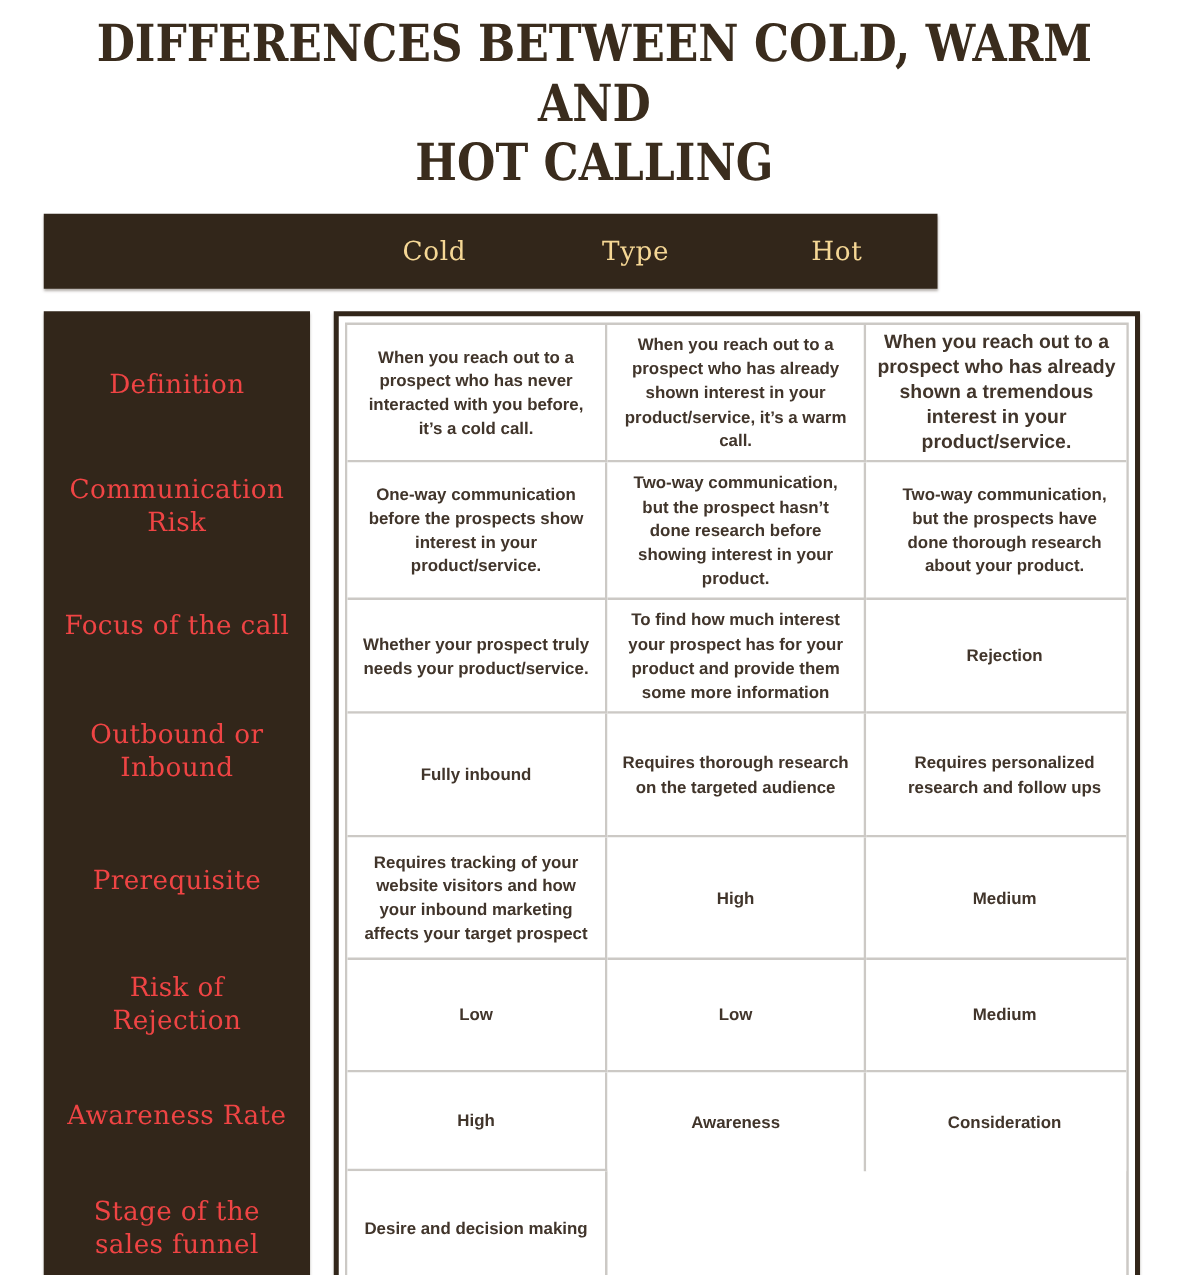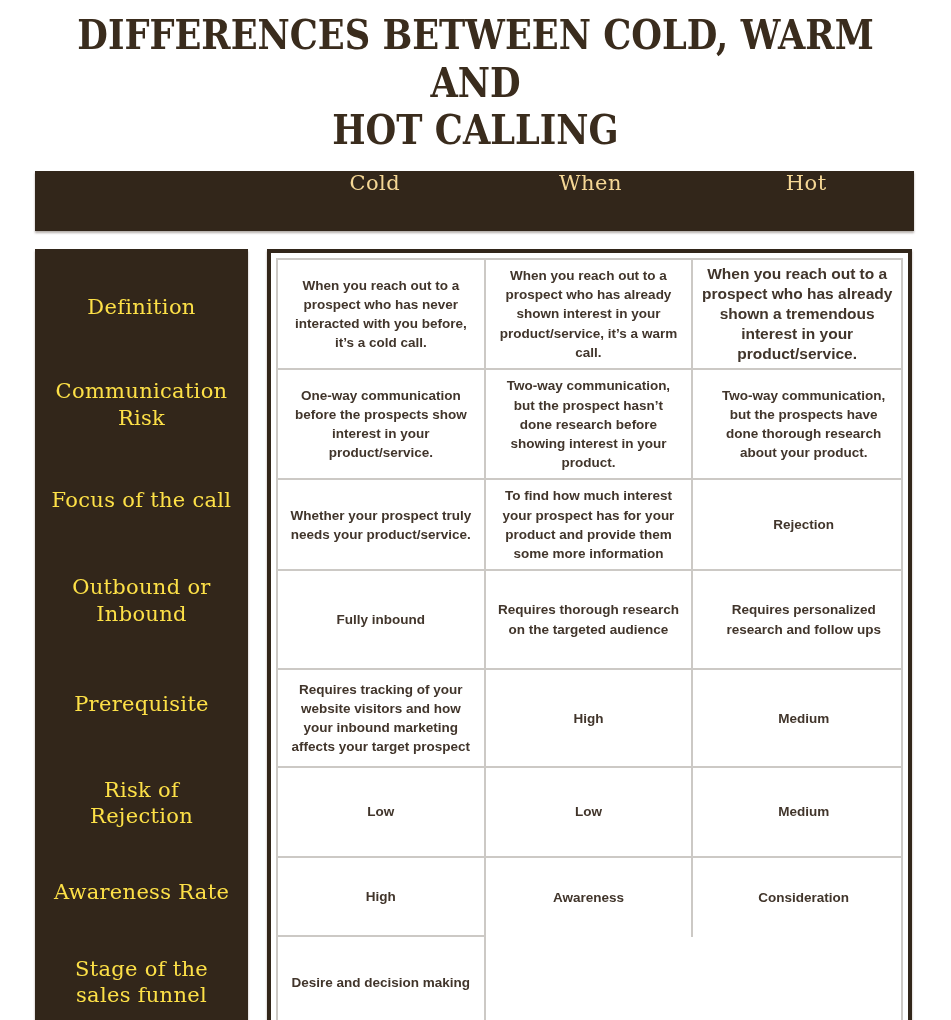--- a/index.html
+++ b/index.html
@@ -26,24 +26,25 @@
     color: #3a2c1d;
     transform: scaleX(0.86);
     transform-origin: 50% 0;
     letter-spacing: 0px;
   }
   .title span { display: block; }
 
   
   .bar {
     margin: 16px 0 0 35px;
-    width: 879px;
+    width: 715px;
     height: 60px;
     background: #32261a;
     display: flex;
+    align-items: center;
     box-shadow: 0 2px 2px rgba(90, 80, 70, 0.45);
   }
   .bar-spacer { width: 232px; flex: none; }
   .bar-col {
     flex: 1;
     text-align: center;
     font-family: "DejaVu Serif", "Liberation Serif", serif;
     font-size: 21px;
     letter-spacing: 0.5px;
     color: #f5d795;
@@ -70,21 +71,21 @@
   .side-label {
     display: flex;
     align-items: center;
     justify-content: center;
     text-align: center;
     padding: 0 16px;
     font-family: "DejaVu Serif", "Liberation Serif", serif;
     font-size: 21px;
     line-height: 1.25;
     letter-spacing: 0.3px;
-    color: #fde047;
+    color: #ef4444;
   }
 
   .table-frame {
     width: 645px;
     height: 790px;
     box-sizing: border-box;
     flex: none;
     background: #ffffff;
     border: 4px solid #32261a;
     padding: 5px;
@@ -128,21 +129,21 @@
 <div class="page">
 
   <h1 class="title">
     <span>DIFFERENCES BETWEEN COLD, WARM AND</span>
     <span>HOT CALLING</span>
   </h1>
 
   <div class="bar">
     <div class="bar-spacer"></div>
     <div class="bar-col">Cold</div>
-    <div class="bar-col">When</div>
+    <div class="bar-col">Type</div>
     <div class="bar-col">Hot</div>
   </div>
 
   <div class="main">
 
     <aside class="sidebar">
       <div class="side-label">Definition</div>
       <div class="side-label">Communication Risk</div>
       <div class="side-label">Focus of the call</div>
       <div class="side-label">Outbound or Inbound</div>

